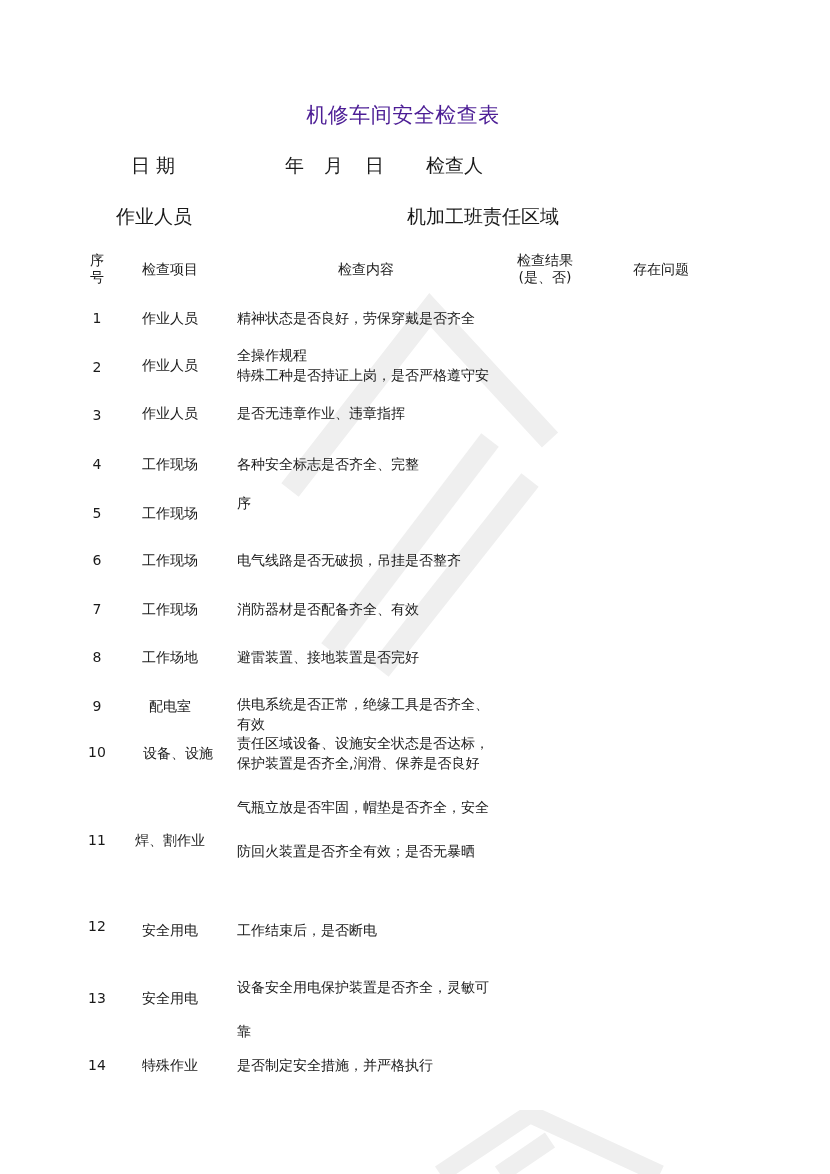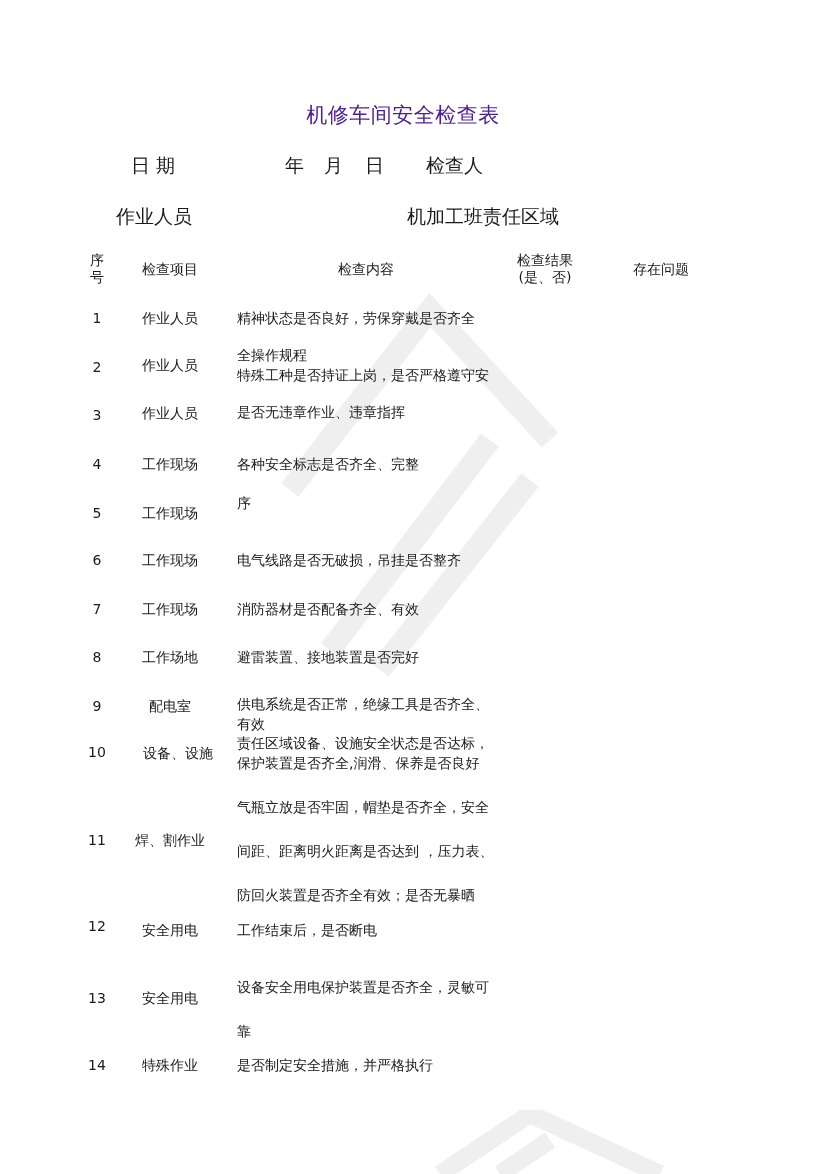--- a/index.html
+++ b/index.html
@@ -77,21 +77,21 @@
   <div class="abs cell item" style="top:355px;">作业人员</div>
   <div class="abs cell content" style="top:345px;">
     <div>全操作规程</div>
     <div>特殊工种是否持证上岗，是否严格遵守安</div>
   </div>
 </div>
 
 <div>
   <div class="abs cell num" style="top:405px;">3</div>
   <div class="abs cell item" style="top:403px;">作业人员</div>
-  <div class="abs cell content" style="top:403px;font-family:Liberation Serif, serif;">
+  <div class="abs cell content" style="top:403px;">
     <div>是否无违章作业、违章指挥</div>
   </div>
 </div>
 
 <div>
   <div class="abs cell num" style="top:454px;">4</div>
   <div class="abs cell item" style="top:454px;">工作现场</div>
   <div class="abs cell content" style="top:454px;">
     <div>各种安全标志是否齐全、完整</div>
   </div>
@@ -145,21 +145,20 @@
     <div>责任区域设备、设施安全状态是否达标，</div>
     <div>保护装置是否齐全,润滑、保养是否良好</div>
   </div>
 </div>
 
 <div>
   <div class="abs cell num" style="top:830px;">11</div>
   <div class="abs cell item" style="top:830px;">焊、割作业</div>
   <div class="abs cell content" style="top:785px; line-height:44px;">
     <div>气瓶立放是否牢固，帽垫是否齐全，安全</div>
-    <div>间距、距离明火距离是否达到 ，压力表、</div>
     <div>防回火装置是否齐全有效；是否无暴晒</div>
   </div>
 </div>
 
 <div>
   <div class="abs cell num" style="top:916px;">12</div>
   <div class="abs cell item" style="top:920px;">安全用电</div>
   <div class="abs cell content" style="top:920px;">
     <div>工作结束后，是否断电</div>
   </div>

